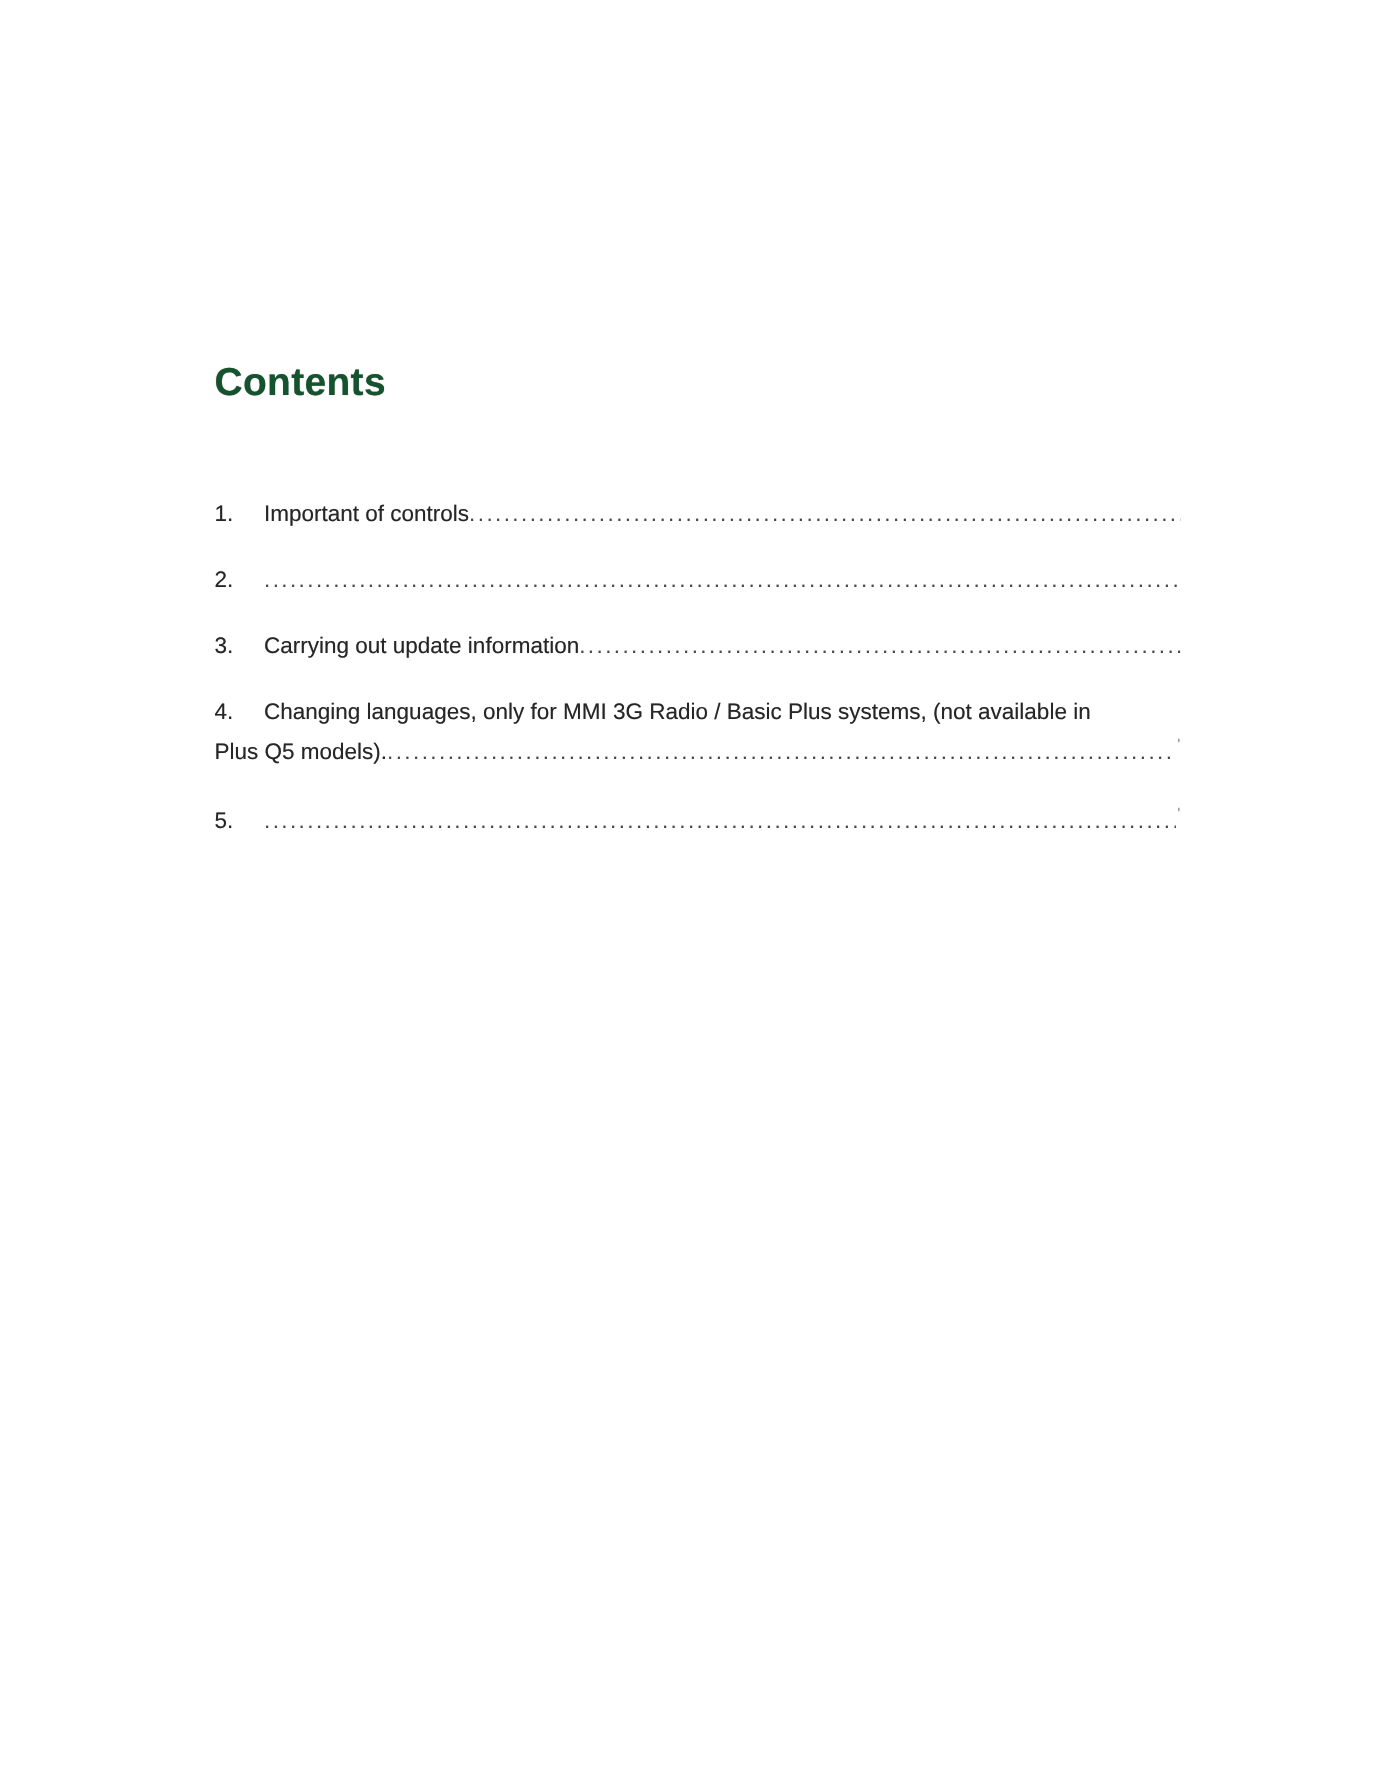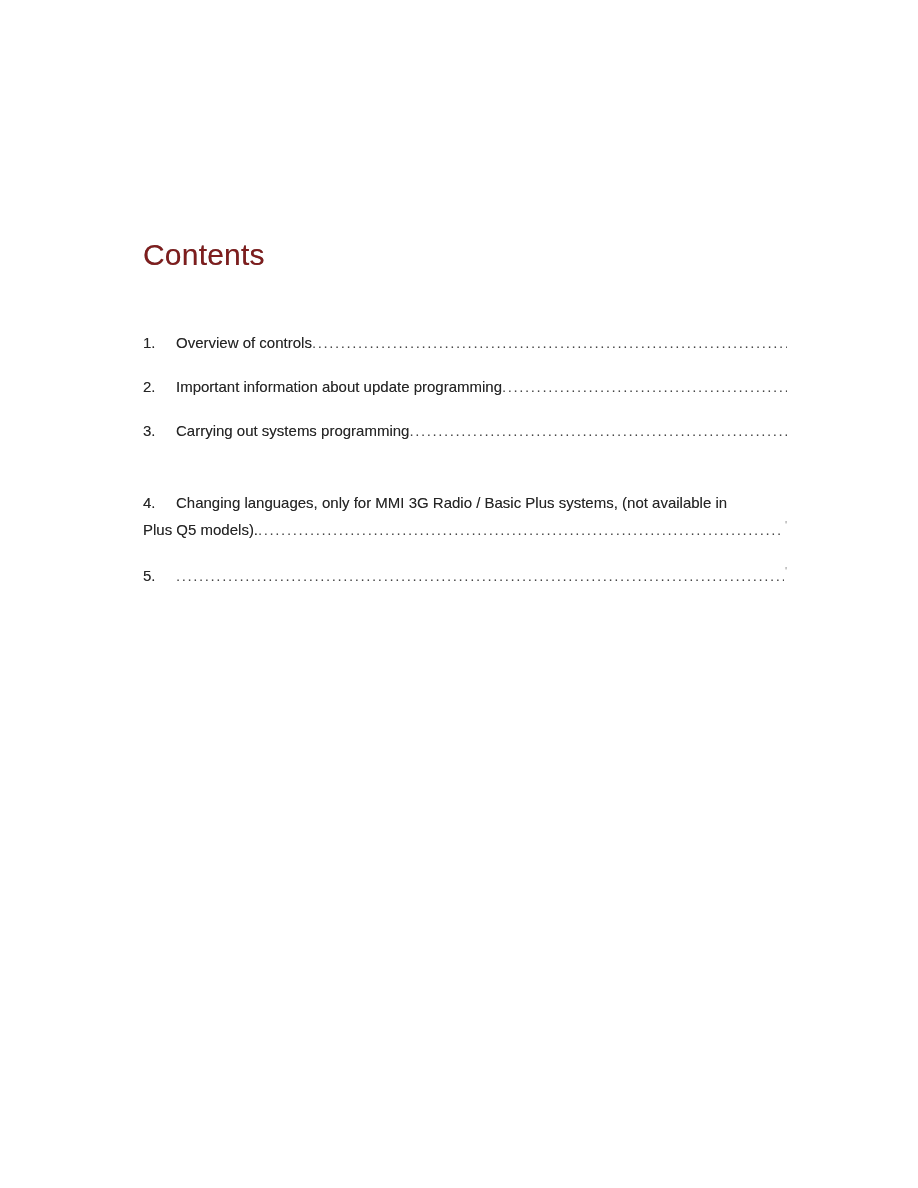--- a/index.html
+++ b/index.html
@@ -17,24 +17,24 @@
     color: #212121;
   }
   .content {
     position: absolute;
     left: 143px;
     top: 241px;
     width: 644px;
   }
   .doc-title {
     margin: 0;
-    font-size: 30px;
+    font-size: 26px;
     line-height: 27px;
-    font-weight: normal;
-    color: #7f1d1d;
+    font-weight: bold;
+    color: #14532d;
     letter-spacing: 0.2px;
     text-shadow: 0 0 0.6px rgba(27,27,27,0.55);
   }
   .toc {
     margin-top: 61px;
     font-size: 15px;
     line-height: 27px;
     color: #262626;
     text-shadow: 0 0 0.5px rgba(38,38,38,0.45);
   }
@@ -49,21 +49,20 @@
   .num {
     flex: 0 0 33px;
     white-space: nowrap;
   }
   .txt {
     flex: 0 0 auto;
     white-space: nowrap;
   }
   .txt.wrapline {
     white-space: normal;
-    margin-top: 28px;
   }
   .gap-after {
     padding-right: 7px;
   }
   .leader {
     flex: 1 1 auto;
     overflow: hidden;
     white-space: nowrap;
     letter-spacing: 1.6px;
     color: #474747;
@@ -85,37 +84,36 @@
 <div class="page">
   <div class="content">
 
     <h1 class="doc-title">Contents</h1>
 
     <div class="toc">
 
       <div class="toc-item">
         <div class="row">
           <span class="num">1.</span>
-          <span class="txt">Overview of controls</span>
+          <span class="txt">Important of controls</span>
           <span class="leader">................................................................................................................................................................................</span>
         </div>
       </div>
 
       <div class="toc-item">
         <div class="row">
           <span class="num">2.</span>
-          <span class="txt">Important information about update programming</span>
           <span class="leader">................................................................................................................................................................................</span>
         </div>
       </div>
 
       <div class="toc-item">
         <div class="row">
           <span class="num">3.</span>
-          <span class="txt">Carrying out systems programming</span>
+          <span class="txt">Carrying out update information</span>
           <span class="leader">................................................................................................................................................................................</span>
         </div>
       </div>
 
       <div class="toc-item">
         <div class="row">
           <span class="num">4.</span>
           <span class="txt wrapline">Changing languages, only for MMI 3G Radio / Basic Plus systems, (not available in</span>
         </div>
         <div class="row">

